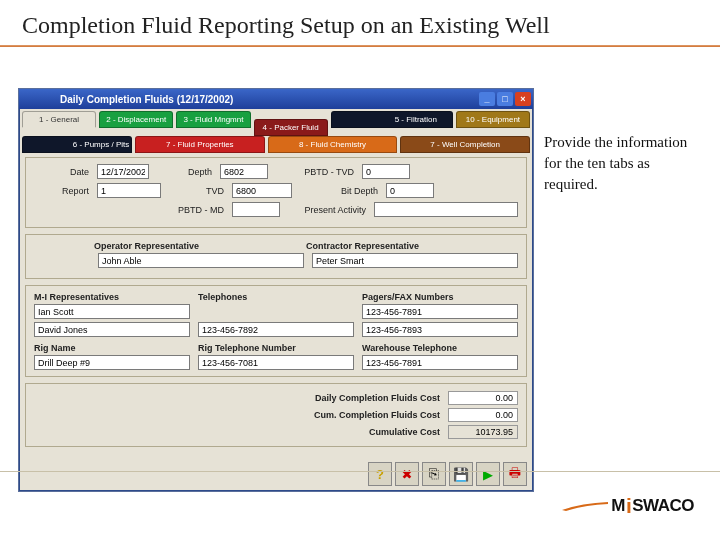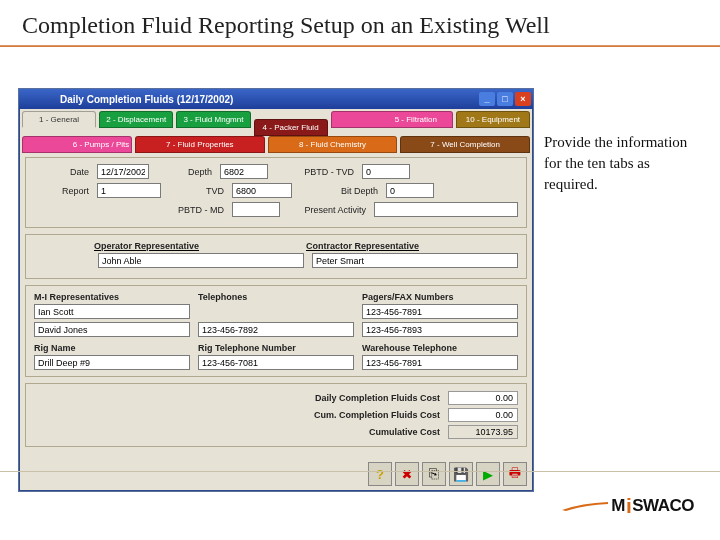--- a/index.html
+++ b/index.html
@@ -9,31 +9,31 @@
   .callout { position: absolute; right: 26px; top: 132px; width: 150px; font-family: Georgia, serif; font-size: 15px; line-height: 1.4; color: #111; }
   .window { position: absolute; left: 18px; top: 88px; width: 516px; background: #e6e2d6; border: 1px solid #5a6f9c; box-shadow: 0 0 0 1px #2d4a8a inset; }
   .titlebar { height: 20px; background: linear-gradient(#3a66c8, #1e3f9a); color: #fff; display: flex; align-items: center; padding: 0 2px 0 6px; font-size: 10px; font-weight: bold; }
   .titlebar-text { flex: 1; padding-left: 35px; }
   .tbtn { width: 16px; height: 14px; margin-left: 2px; display: flex; align-items: center; justify-content: center; font-size: 9px; font-weight: bold; color: #fff; border-radius: 2px; }
   .tbtn.min, .tbtn.max { background: #4a7de0; }
   .tbtn.close { background: #d84020; }
   .tabs-row { display: flex; gap: 3px; padding: 2px 3px 0 3px; }
   .tab { flex: 1; height: 17px; border-radius: 3px 3px 0 0; color: #fff; font-size: 8px; display: flex; align-items: center; justify-content: center; border: 1px solid rgba(0,0,0,.3); }
   .tab.active { background: #e6e2d6; color: #333; border-bottom: 1px solid #e6e2d6; }
-  .tab-green { background: #18a040; } .tab-darkred { background: #8a1a1a; margin-top: 8px; } .tab-blue { background: #ec4899; padding-left: 48px; }
+  .tab-green { background: #18a040; } .tab-darkred { background: #8a1a1a; margin-top: 8px; } .tab-blue { background: #0f172a; padding-left: 48px; }
   .tab-olive { background: #a07818; } .tab-red { background: #c82020; } .tab-orange { background: #d86a18; } .tab-brown { background: #8a4a18; }
   .content { padding: 4px 6px 6px; }
   .panel { background: #e6e2d6; border: 1px solid #b0a98f; padding: 6px 8px; margin-bottom: 6px; }
   .row { display: flex; gap: 8px; align-items: center; margin-bottom: 4px; }
   .lbl { font-size: 9px; color: #222; text-align: right; }
   .inp { background: #fff; border: 1px solid #7a7a7a; height: 15px; font-size: 9px; padding: 1px 3px; }
   .cols3 { display: flex; gap: 8px; }
   .col { flex: 1; }
   .hdr { font-size: 9px; font-weight: bold; color: #222; margin-bottom: 2px; }
-  .headrow { display: flex; text-decoration: underline; }
+  .headrow { display: flex; }
   .headrow .hdr { flex: 1; }
   .sum { display: flex; justify-content: flex-end; gap: 8px; align-items: center; margin: 3px 0; }
   .sum .lbl { width: 170px; text-align: right; font-weight: bold; font-size: 9px; }
   .sum .val { width: 70px; text-align: right; background: #fff; border: 1px solid #999; padding: 1px 4px; font-size: 9px; }
   .sum.readonly .val { background: #e6e2d6; }
   .toolbar { display: flex; justify-content: flex-end; gap: 3px; padding: 3px 6px 5px; }
   .toolbtn { width: 24px; height: 24px; background: #d8d4c4; border: 1px solid #888; display: flex; align-items: center; justify-content: center; font-size: 13px; }
   .footer-rule { position: absolute; left: 0; right: 0; bottom: 68px; height: 1px; background: #c8c0a8; }
   .logo { position: absolute; right: 26px; bottom: 22px; font-family: Arial, sans-serif; font-weight: 900; font-size: 17px; letter-spacing: -0.5px; color: #111; display:flex; align-items:center; gap:3px;}
   .logo-s { color:#d86a18; font-size:21px; margin:0 -2px; }

